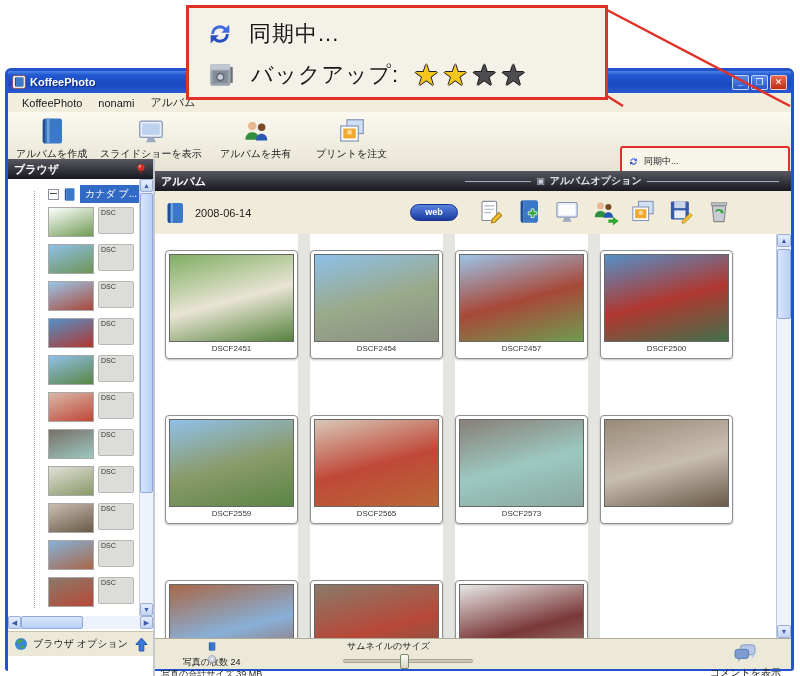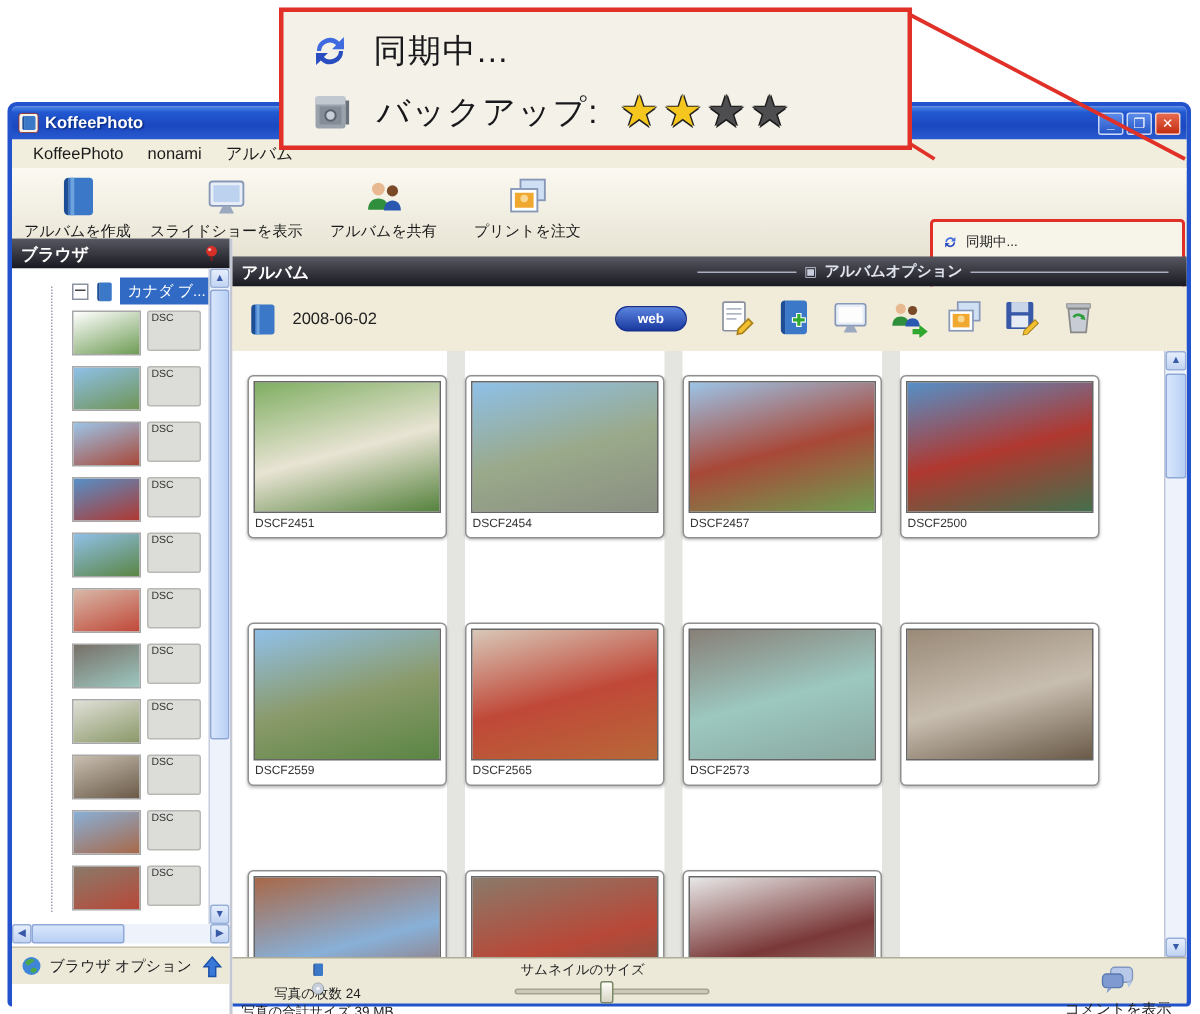--- a/index.html
+++ b/index.html
@@ -97,21 +97,21 @@
   .sub-icons{position:absolute;left:322px;top:7px;display:flex;gap:10px;align-items:center;}
   .sub-ic{width:28px;height:27px;}
 
   #grid{position:absolute;left:0;right:0;top:63px;height:404px;background:#fff;overflow:hidden;}
   .col-sep{position:absolute;top:0;bottom:0;width:12px;background:#e4e4e0;z-index:0;}
   #cards{position:relative;z-index:1;display:grid;grid-template-columns:repeat(4,133px);
          column-gap:12px;row-gap:56px;padding:16px 0 0 10px;}
   .photo-card{width:133px;height:109px;box-sizing:border-box;background:#fff;border:1px solid #909090;
               border-radius:4px;padding:3px;box-shadow:0 1px 2px rgba(0,0,0,.25);}
   .photo-thumb{height:88px;border:1px solid #666;box-sizing:border-box;}
-  .photo-label{height:14px;font-size:8px;color:#333;padding:2px 1px 12px 1px;}
+  .photo-label{height:14px;font-size:8px;color:#333;padding:2px 1px 12px 1px;text-align:center;}
   #grid-vscroll{position:absolute;right:0;top:0;bottom:0;width:14px;background:#eef2fa;border-left:1px solid #c0c8d8;}
 
   #statusbar{position:absolute;left:0;right:0;top:467px;height:30px;background:#ece9d8;border-top:1px solid #b0ac98;}
   .sb-left{position:absolute;left:6px;top:2px;}
   .sb-line{display:flex;align-items:center;gap:4px;height:13px;font-size:9px;color:#222;flex-direction:column;}
   .sb-slider{position:absolute;left:188px;top:1px;width:130px;}
   .sb-slider-label{font-size:9px;color:#222;padding-left:4px;}
   .slider-track{position:relative;margin-top:6px;height:4px;background:#cdc9b8;border:1px solid #a8a490;
                 border-radius:2px;box-sizing:border-box;}
   .slider-thumb{position:absolute;left:44%;top:-6px;width:9px;height:15px;border-radius:2px;
@@ -354,21 +354,21 @@
     </div>
 
     <div id="album-subheader">
       <span class="sub-book">
         <svg width="24" height="26" viewBox="0 0 24 24">
           <path d="M7 2h11a2 2 0 0 1 2 2v16a2 2 0 0 1-2 2H7z" fill="#3b79c8"></path>
           <path d="M7 2v20a2.5 2.5 0 0 1-2.5-2.5v-15A2.5 2.5 0 0 1 7 2z" fill="#1e4f96"></path>
           <rect x="8" y="2" width="2" height="20" fill="#6ea3dd"></rect>
         </svg>
       </span>
-      <span class="sub-date">2008-06-02</span>
+      <span class="sub-date">2008-06-14</span>
       <span id="web-btn">web</span>
       <span class="sub-icons">
         <span class="sub-ic">
           <svg width="28" height="27" viewBox="0 0 24 24">
             <rect x="4" y="3" width="13" height="17" rx="1" fill="#fff" stroke="#8a90a0"></rect>
             <path d="M6 7h9M6 10h9M6 13h6" stroke="#b0b8c8" fill="none"></path>
             <path d="M13 19l6-6 2.5 2.5-6 6-3 .5z" fill="#f2c030" stroke="#a88018"></path>
           </svg>
         </span>
         <span class="sub-ic">

